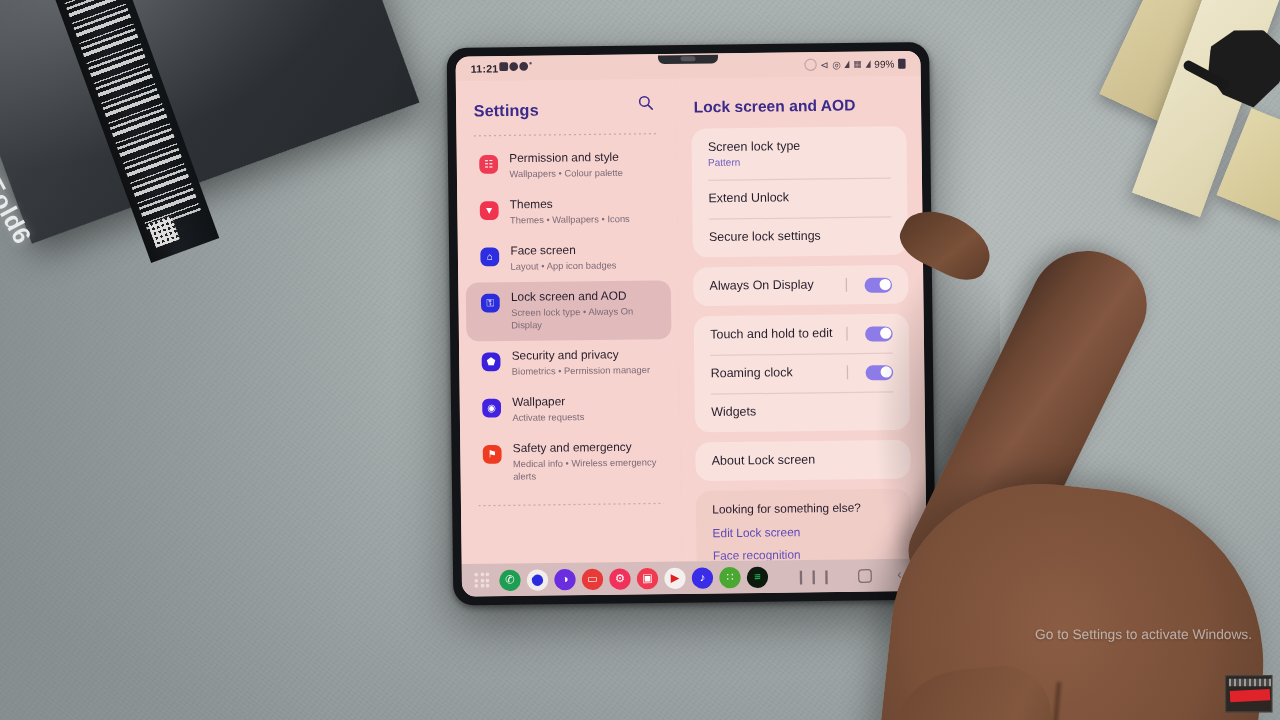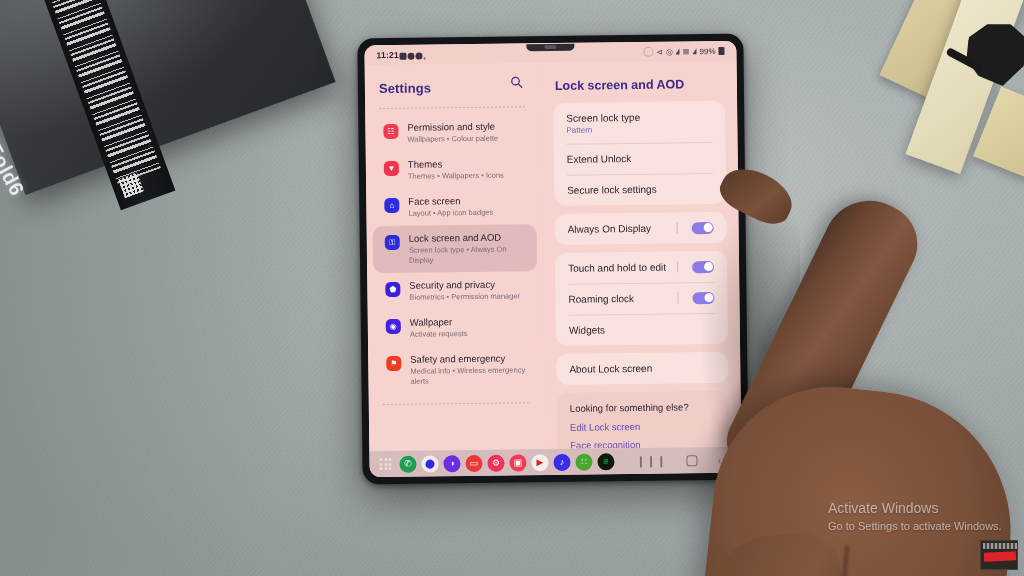--- a/index.html
+++ b/index.html
@@ -133,21 +133,21 @@
 
   
   .statusbar{
     height:20px; flex:0 0 20px;
     background:#f3cfca;
     display:flex; align-items:center;
     padding:0 12px;
     font-size:8px; color:#2c2530;
     position:relative;
   }
-  .sb-left{ display:flex; align-items:flex-end; gap:1px; }
+  .sb-left{ display:flex; align-items:flex-start; gap:1px; }
   .sb-time{ font-size:8.5px; font-weight:600; letter-spacing:.2px; }
   .sb-ic{ width:7px; height:7px; background:#3b3140; border-radius:1.5px; display:inline-block; }
   .sb-ic.round{ border-radius:50%; }
   .sb-dot{ width:2px;height:2px;background:#5c5260;border-radius:50%; }
   .sb-right{ margin-left:auto; display:flex; align-items:center; gap:3px; font-size:8px; }
   .sb-tri{
     width:0;height:0;border-left:4px solid transparent;border-bottom:6px solid #4a3f4f;
     display:inline-block;
   }
   .sb-batt{ width:6px;height:8px;background:#3b3140;border-radius:1px;display:inline-block; }
@@ -588,21 +588,20 @@
   <div class="hand-shadow"></div>
   <div class="hand">
     <div class="finger"></div>
     <div class="finger-tip"></div>
     <div class="palm"></div>
     <div class="thumb"></div>
     <div class="knuckle-crease"></div>
   </div>
 
   <div class="watermark">
-    <div class="wm-title">Activate Windows</div>
     <div class="wm-sub">Go to Settings to activate Windows.</div>
   </div>
 
   <div class="logo">
     <div class="logo-strip"></div>
     <div class="logo-bar"></div>
   </div>
 
 </div>
 

